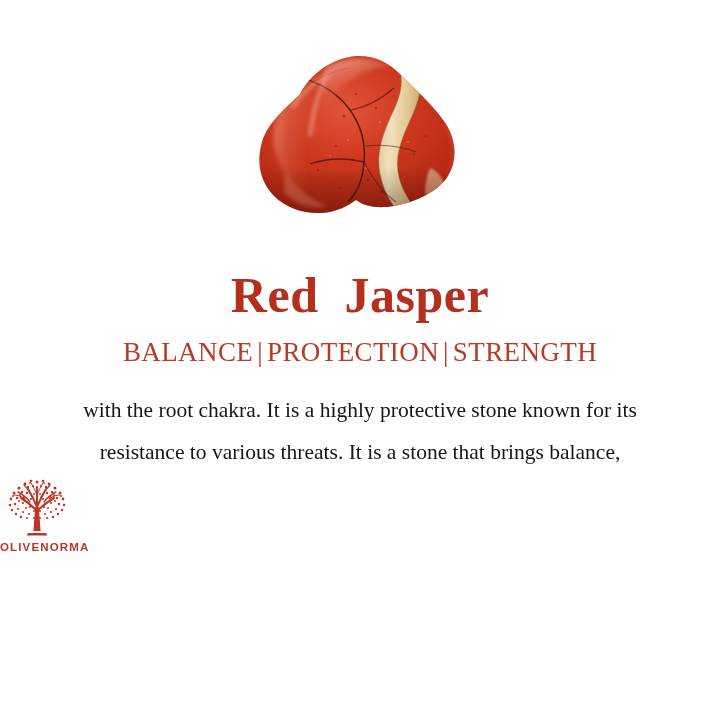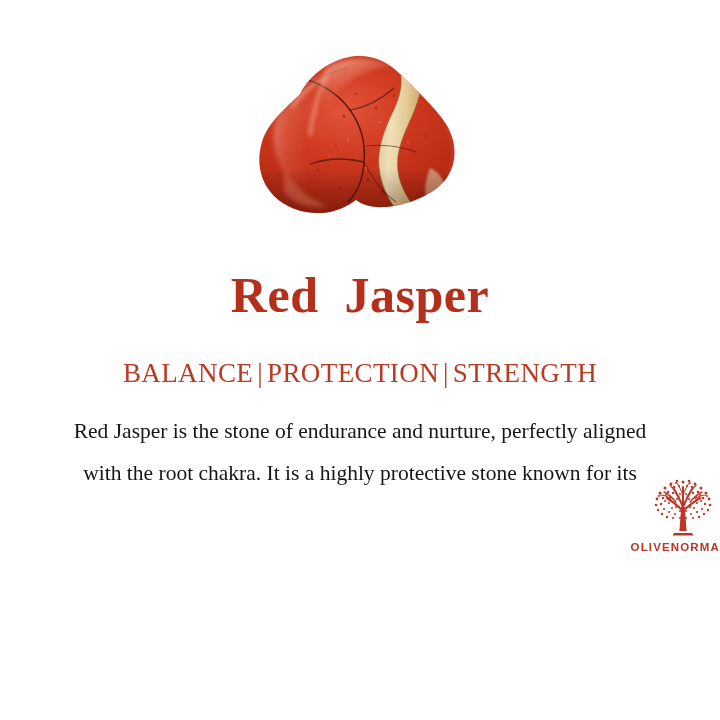--- a/index.html
+++ b/index.html
@@ -44,21 +44,21 @@
     font-weight: bold;
     color: #b4301d;
     letter-spacing: 0.5px;
     line-height: 1;
     text-align: center;
     white-space: pre;
   }
 
   
   .subtitle {
-    margin-top: 40px;
+    margin-top: 19px;
     font-size: 27px;
     font-weight: normal;
     color: #bb3a24;
     letter-spacing: 0.4px;
     text-align: right;
     line-height: 1;
   }
   .subtitle .sep {
     color: #bb3a24;
     padding: 0 4px;
@@ -80,21 +80,21 @@
   }
 
   
   .logo {
     position: absolute;
     left: 0;
     right: 0;
     bottom: 14px;
     display: flex;
     flex-direction: column;
-    align-items: flex-end;
+    align-items: flex-start;
   }
   .logo-mark {
     width: 74px;
     height: 62px;
     display: block;
   }
   .logo-word {
     margin-top: 3px;
     font-family: "Liberation Sans", "DejaVu Sans", sans-serif;
     font-weight: bold;
@@ -227,22 +227,22 @@
     </svg>
   </div>
 
   <div class="title">Red  Jasper</div>
 
   <div class="subtitle">
     <span>BALANCE</span><span class="sep">|</span><span>PROTECTION</span><span class="sep">|</span><span>STRENGTH</span>
   </div>
 
   <div class="body-copy">
-    <span class="line">Red Jasper is the stone of endurance and nurture, perfectly aligned</span>
     <span class="line">with the root chakra. It is a highly protective stone known for its</span>
+    <span class="line">resistance to various threats. It is a stone that brings balance,</span>
   </div>
 
   <div class="logo">
     <svg class="logo-mark" viewBox="0 0 74 62" xmlns="http://www.w3.org/2000/svg">
 
       <g fill="#bc3526">
         <path d="M35.2,30 L38.8,30 L40.6,54 L33.4,54 Z"></path>
         <path d="M28,56 L46,56 L47.4,58.6 L26.6,58.6 Z"></path>
       </g>
 

